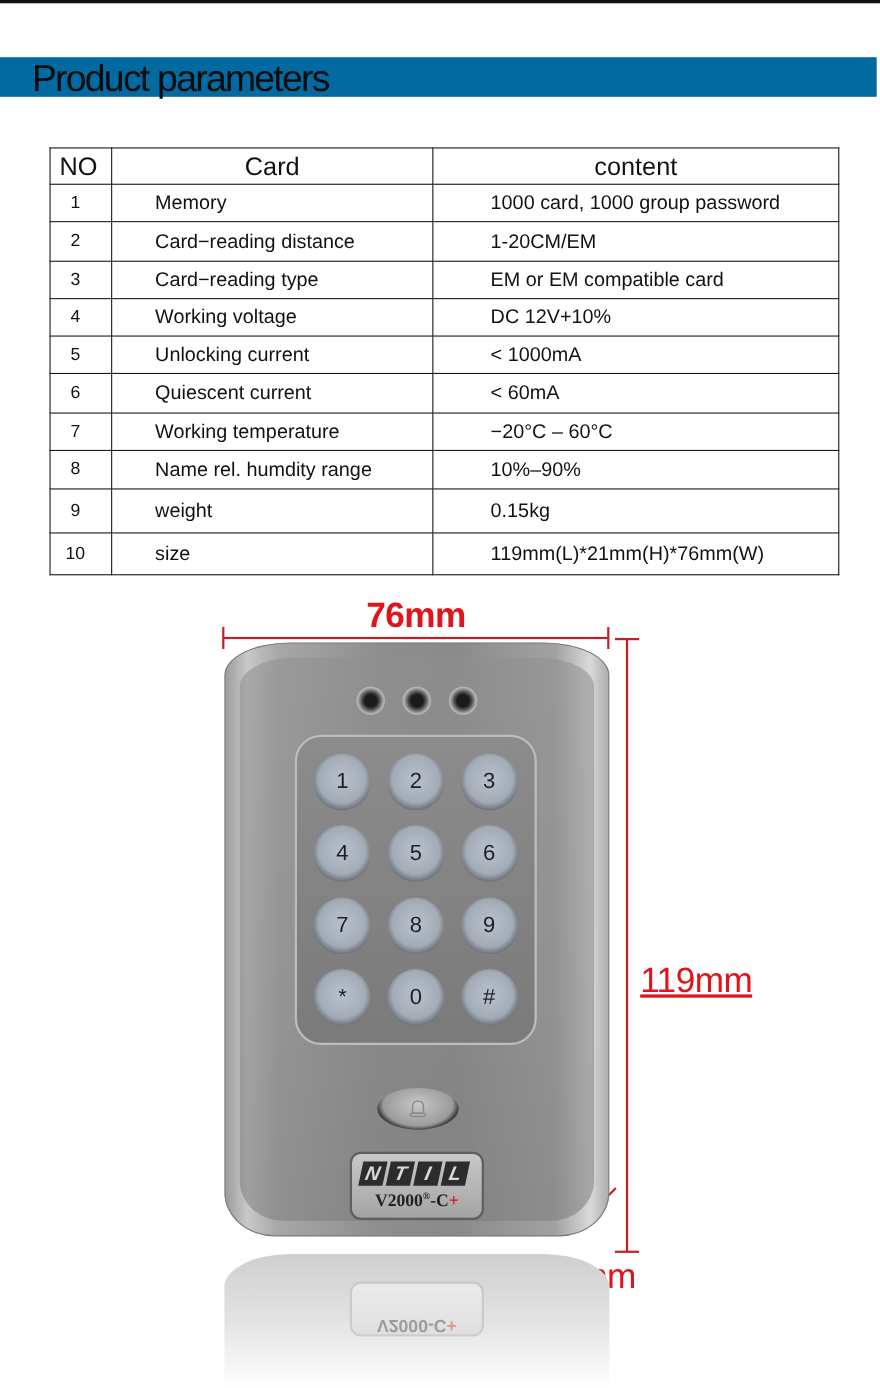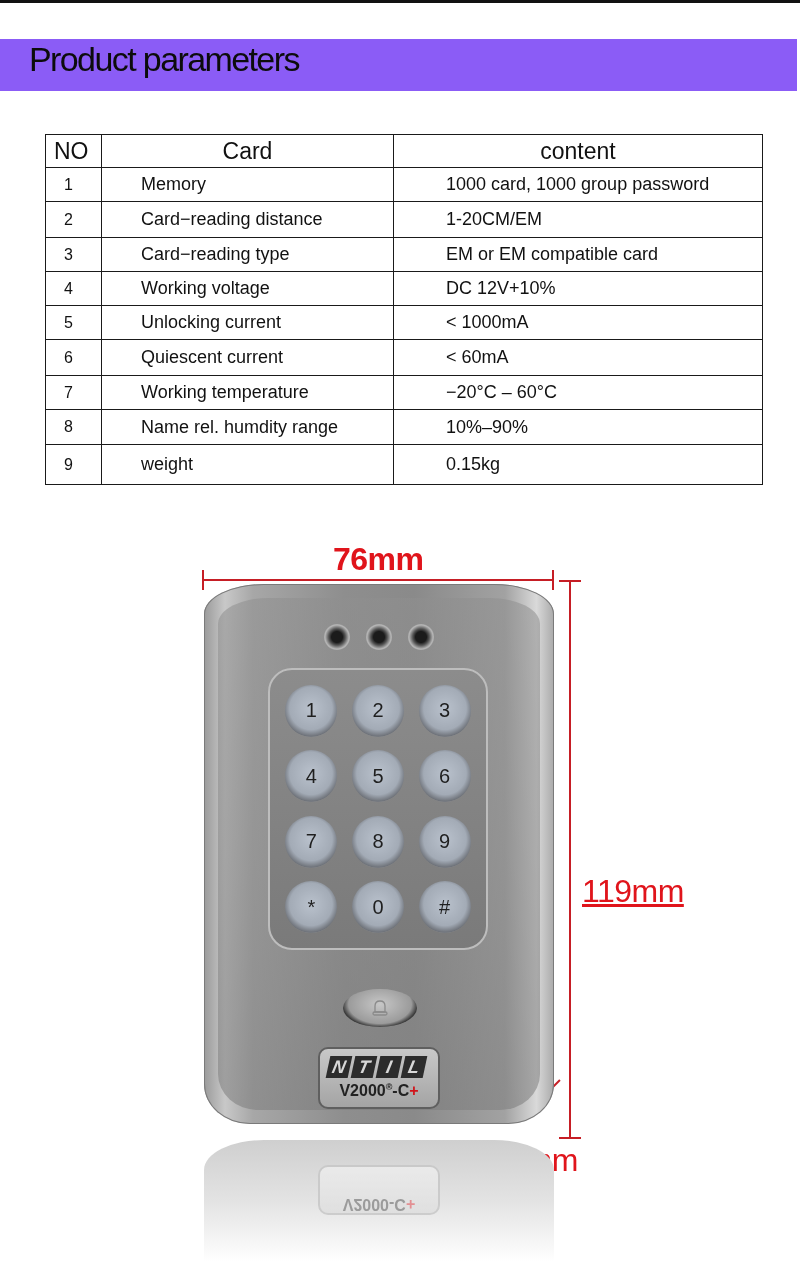--- a/index.html
+++ b/index.html
@@ -2,22 +2,22 @@
 <html><head>
 <meta charset="utf-8">
 <style>
   * { box-sizing: border-box; margin: 0; padding: 0; }
   html, body { width: 800px; height: 1262px; background: #ffffff; overflow: hidden; }
   body { position: relative; font-family: "Liberation Sans", sans-serif; color: #111; }
 
   .top-rule { position: absolute; left: 0; top: 0; width: 800px; height: 3px; background: #111; }
 
   .section-header {
-    position: absolute; left: 0; top: 39px; width: 797px; height: 52px;
-    background: #8b5cf6;
+    position: absolute; left: 0; top: 52px; width: 797px; height: 36px;
+    background: #0369a1;
   }
   .section-header .title {
     position: absolute; left: 29px; top: 1px; font-size: 34px; letter-spacing: -1.6px;
     color: #0c0c0c; line-height: 38px;
   }
 
   table.params {
     position: absolute; left: 45px; top: 134px; width: 717px;
     border-collapse: collapse; table-layout: fixed;
   }
@@ -76,21 +76,21 @@
   }
   .badge {
     position: absolute; left: 114px; top: 463px; width: 122px; height: 62px; border-radius: 10px;
     border: 2px solid #5f5f5f; background: linear-gradient(180deg, #c8c8c8, #a4a4a4);
   }
   .badge .brand { position: absolute; left: 8px; top: 7px; display: flex; gap: 3px; }
   .badge .brand span {
     width: 22px; height: 22px; background: #2c2c2c; color: #d8d8d8; font-style: italic; font-weight: bold;
     font-size: 18px; display: flex; align-items: center; justify-content: center; transform: skewX(-12deg);
   }
-  .badge .model { position: absolute; left: 0; width: 100%; top: 33px; text-align: center; font-weight: bold; font-size: 16px; color: #222; }
+  .badge .model { position: absolute; left: 0; width: 100%; top: 33px; text-align: center; font-weight: bold; font-size: 16px; color: #222; font-family: Liberation Serif, serif; }
   .badge .model .plus { color: #d0141b; }
 
   .reflection {
     position: absolute; left: 204px; top: 600px; width: 350px; height: 122px;
     border-radius: 60px 60px 0 0 / 30px 30px 0 0;
     background: linear-gradient(180deg, #cfcfcf 0%, #e3e3e3 50%, #ffffff 100%);
   }
   .reflection .badge-refl {
     position: absolute; left: 114px; top: 25px; width: 122px; height: 50px; border-radius: 10px;
     border: 2px solid #c6c6c6; background: linear-gradient(180deg, #dedede, #efefef);
@@ -159,20 +159,25 @@
     </tr>
     <tr style="height:35px">
       <td class="no">8</td>
       <td class="name">Name rel. humdity range</td>
       <td class="content">10%–90%</td>
     </tr>
     <tr style="height:40px">
       <td class="no">9</td>
       <td class="name">weight</td>
       <td class="content">0.15kg</td>
+    </tr>
+    <tr style="height:38px">
+      <td class="no">10</td>
+      <td class="name">size</td>
+      <td class="content">119mm(L)*21mm(H)*76mm(W)</td>
     </tr>
   </tbody>
 </table>
 
 <div class="figure">
 
   <div class="dim-label" style="left:333px; top:1px;font-weight:bold;">76mm</div>
   <div class="dim-line" style="left:203px; top:39px; width:350px; height:2px;"></div>
   <div class="dim-line" style="left:202px; top:30px; width:2px; height:20px;"></div>
   <div class="dim-line" style="left:552px; top:30px; width:2px; height:20px;"></div>

